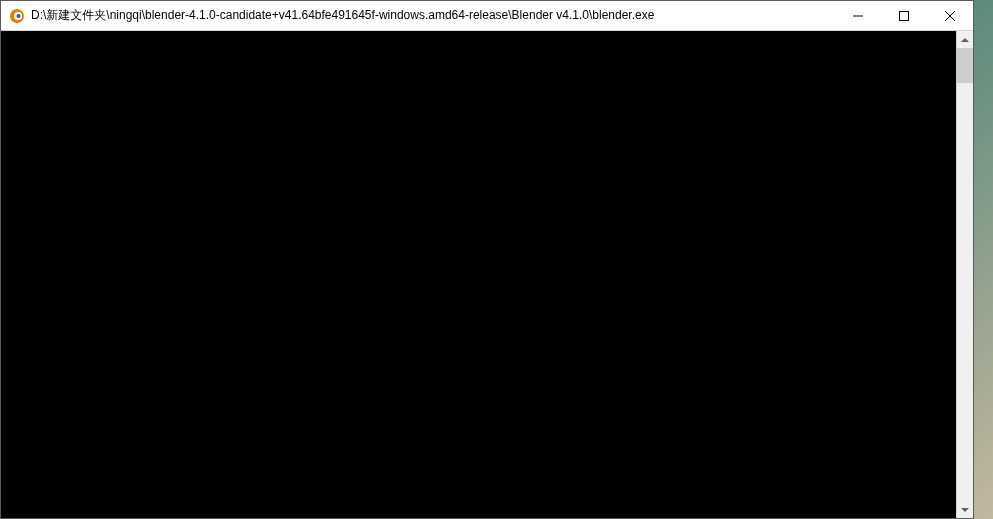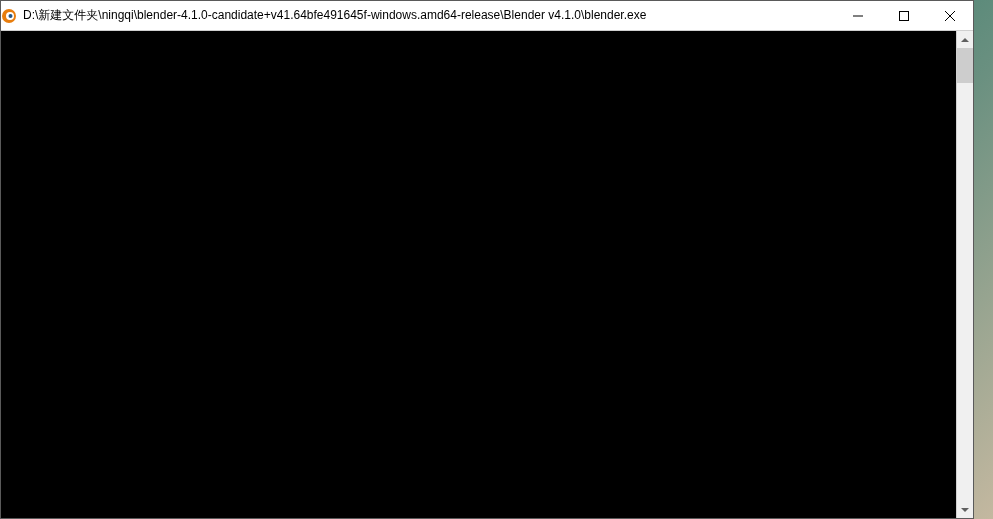--- a/index.html
+++ b/index.html
@@ -33,21 +33,21 @@
       background: #ffffff;
       border: 1px solid #5a5a5a;
       display: flex;
       flex-direction: column;
     }
     .titlebar {
       height: 30px;
       background: #ffffff;
       display: flex;
       align-items: center;
-      padding-left: 0;
+      padding-left: 8px;
       border-bottom: 1px solid #d0d0d0;
     }
     .titlebar-icon {
       width: 16px;
       height: 16px;
       margin-right: 6px;
       flex-shrink: 0;
     }
     .titlebar-title {
       flex: 1;

